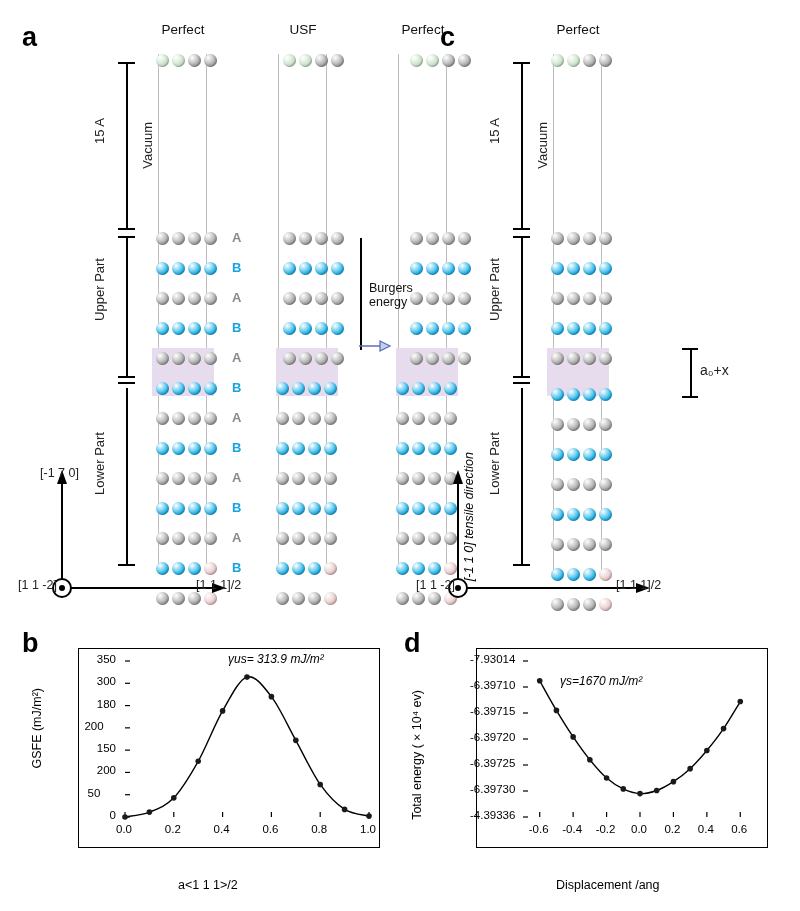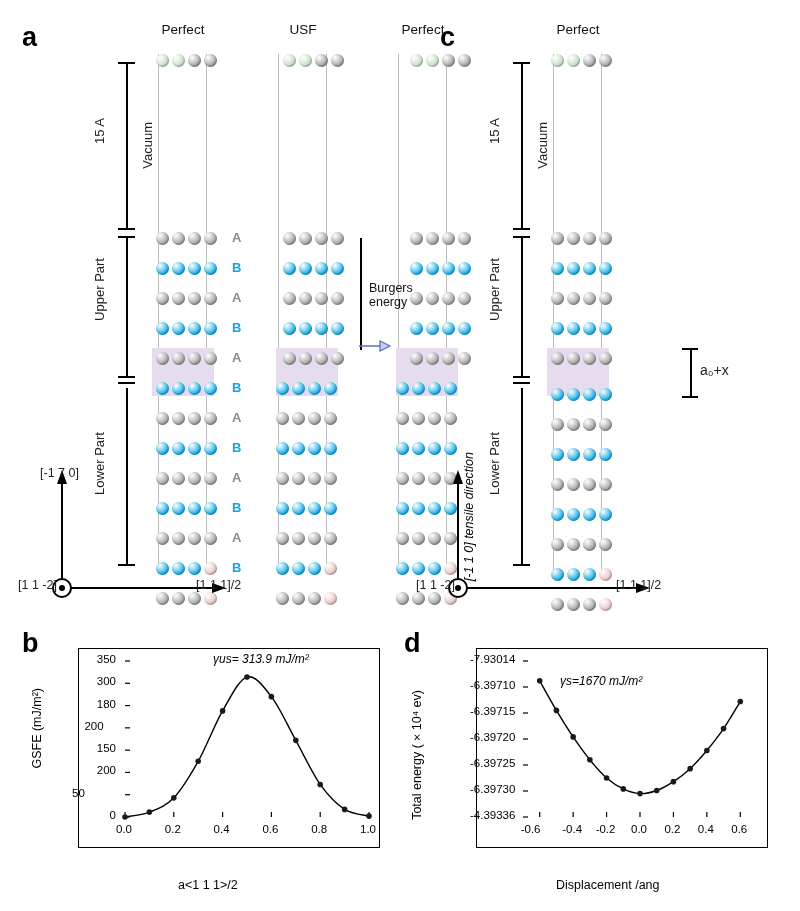--- a/index.html
+++ b/index.html
@@ -392,24 +392,24 @@
       <circle cx="168" cy="28.090285714285727" r="2.8" fill="#1a1a1a"></circle>
       <circle cx="192.4" cy="47.65714285714286" r="2.8" fill="#1a1a1a"></circle>
       <circle cx="216.79999999999998" cy="91.33714285714285" r="2.8" fill="#1a1a1a"></circle>
       <circle cx="241.20000000000002" cy="135.46285714285713" r="2.8" fill="#1a1a1a"></circle>
       <circle cx="265.6" cy="160.42285714285714" r="2.8" fill="#1a1a1a"></circle>
       <circle cx="290" cy="167.10857142857142" r="2.8" fill="#1a1a1a"></circle>
     </svg>
 </div>
 <div class="axis-title vert" style="left:30px;top:688px;">GSFE (mJ/m²)</div>
 <div class="axis-title" style="left:178px;top:878px;">a&lt;1 1 1&gt;/2</div>
-<div class="note" style="left:213px;top:652px;">γus= 313.9 mJ/m²</div>
+<div class="note" style="left:228px;top:652px;">γus= 313.9 mJ/m²</div>
 <div id="chart-b-yticks">
     <div class="ticklab" style="left: 72px; width: 44px; text-align: right; top: 809px;">0</div>
-    <div class="ticklab" style="left: 72px; width: 44px; text-align: left; top: 786.714px;">50</div>
+    <div class="ticklab" style="left: 72px; width: 44px; text-align: center; top: 786.714px;">50</div>
     <div class="ticklab" style="left: 72px; width: 44px; text-align: right; top: 764.429px;">200</div>
     <div class="ticklab" style="left: 72px; width: 44px; text-align: right; top: 742.143px;">150</div>
     <div class="ticklab" style="left: 72px; width: 44px; text-align: center; top: 719.857px;">200</div>
     <div class="ticklab" style="left: 72px; width: 44px; text-align: right; top: 697.571px;">180</div>
     <div class="ticklab" style="left: 72px; width: 44px; text-align: right; top: 675.286px;">300</div>
     <div class="ticklab" style="left: 72px; width: 44px; text-align: right; top: 653px;">350</div>
   </div>
 <div id="chart-b-xticks">
     <div class="ticklab" style="left: 106px; width: 36px; text-align: center; top: 823px;">0.0</div>
     <div class="ticklab" style="left: 154.8px; width: 36px; text-align: center; top: 823px;">0.2</div>
@@ -457,20 +457,20 @@
 <div id="chart-d-yticks">
     <div class="ticklab" style="left: 470px; width: 44px; text-align: right; top: 809px;">-4.39336</div>
     <div class="ticklab" style="left: 470px; width: 44px; text-align: right; top: 783px;">-6.39730</div>
     <div class="ticklab" style="left: 470px; width: 44px; text-align: right; top: 757px;">-6.39725</div>
     <div class="ticklab" style="left: 470px; width: 44px; text-align: right; top: 731px;">-6.39720</div>
     <div class="ticklab" style="left: 470px; width: 44px; text-align: right; top: 705px;">-6.39715</div>
     <div class="ticklab" style="left: 470px; width: 44px; text-align: right; top: 679px;">-6.39710</div>
     <div class="ticklab" style="left: 470px; width: 44px; text-align: right; top: 653px;">-7.93014</div>
   </div>
 <div id="chart-d-xticks">
-    <div class="ticklab" style="left: 520.714px; width: 36px; top: 823px;">-0.6</div>
+    <div class="ticklab" style="left: 520.714px; width: 36px; text-align: center; top: 823px;">-0.6</div>
     <div class="ticklab" style="left: 554.143px; width: 36px; text-align: center; top: 823px;">-0.4</div>
     <div class="ticklab" style="left: 587.571px; width: 36px; text-align: center; top: 823px;">-0.2</div>
     <div class="ticklab" style="left: 621px; width: 36px; text-align: center; top: 823px;">0.0</div>
     <div class="ticklab" style="left: 654.429px; width: 36px; text-align: center; top: 823px;">0.2</div>
     <div class="ticklab" style="left: 687.857px; width: 36px; text-align: center; top: 823px;">0.4</div>
     <div class="ticklab" style="left: 721.286px; width: 36px; text-align: center; top: 823px;">0.6</div>
   </div>
 
 </body></html>

